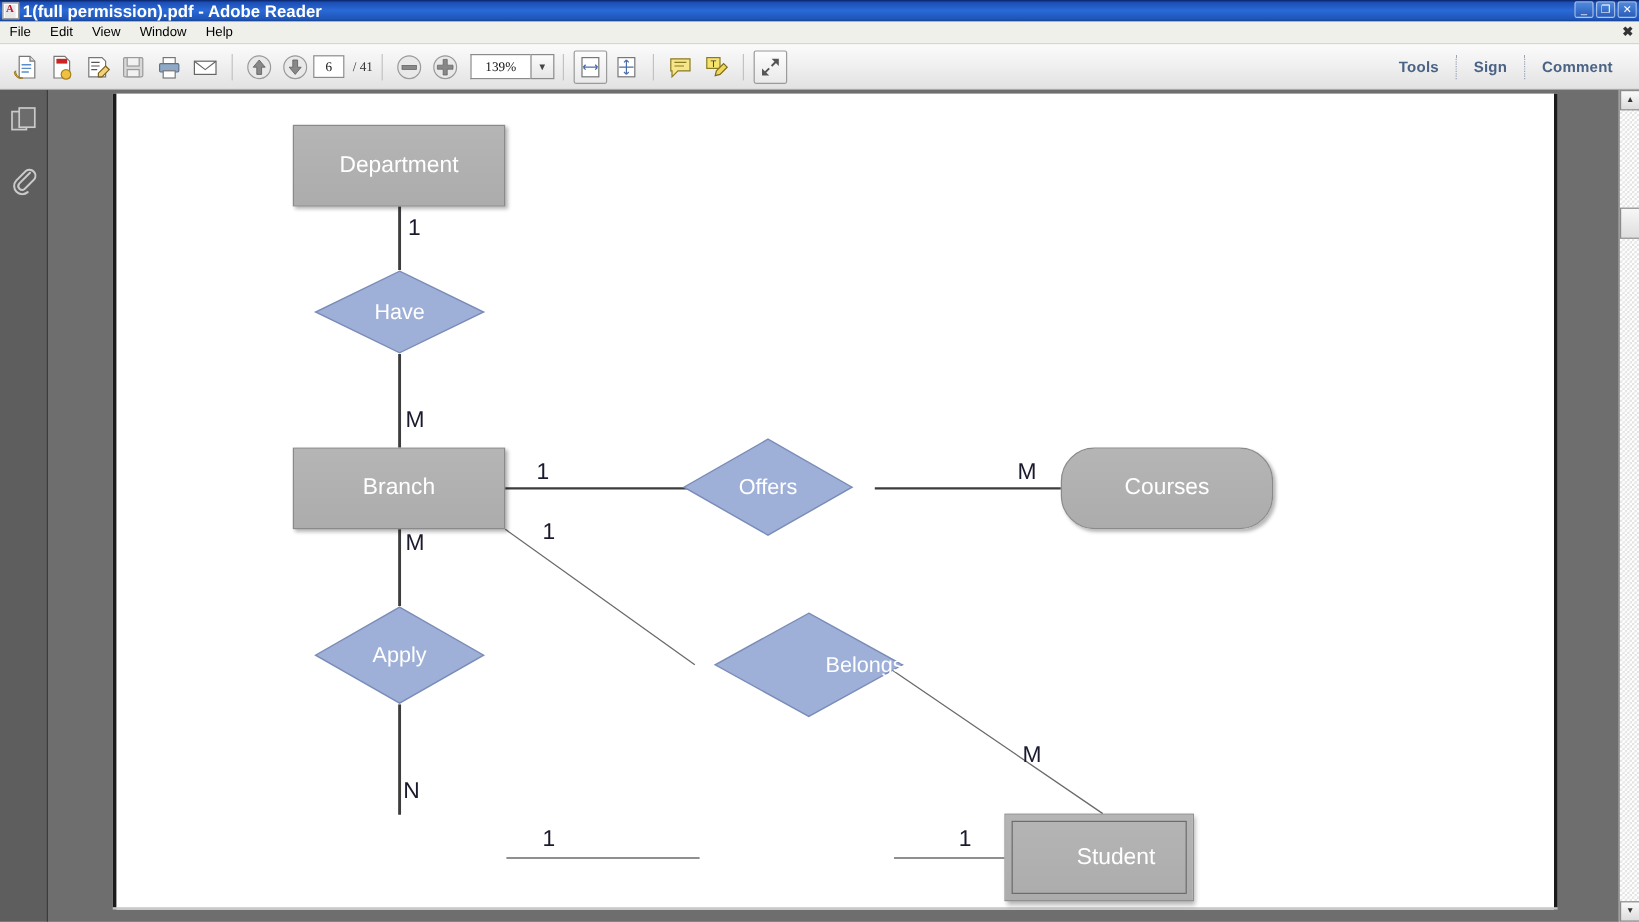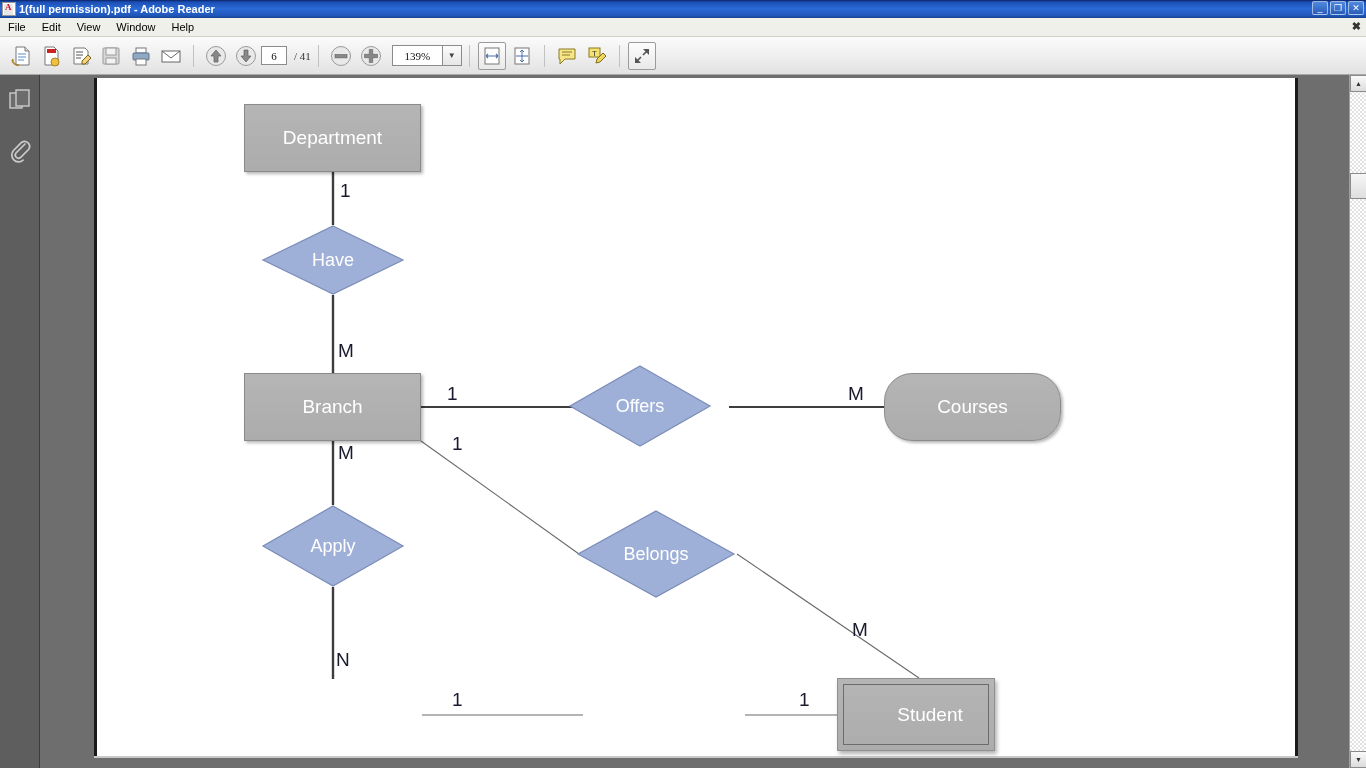--- a/index.html
+++ b/index.html
@@ -27,21 +27,21 @@
   #titlebar .tb-icon::before {
     content: ""; position: absolute; left: 1px; top: 1px;
     width: 9px; height: 11px; background: #e8e8e8;
   }
   #titlebar .tb-icon::after {
     content: "A"; position: absolute; left: 2px; top: -1px;
     font-size: 9px; font-weight: bold; color: #c8102e;
     font-family: "Liberation Serif", serif;
   }
   #titlebar .tb-title {
-    color: #ffffff; font-size: 11px; font-weight: bold;
+    color: #ffffff; font-size: 14px; font-weight: bold;
     white-space: nowrap; letter-spacing: 0px;
   }
   #winbtns { position: absolute; right: 2px; top: 1px; display: flex; gap: 2px; }
   .winbtn {
     width: 16px; height: 14px;
     background: linear-gradient(to bottom,#4f8adf,#2a5cb8);
     border: 1px solid #ffffff88;
     border-radius: 2px;
     display: flex; align-items: center; justify-content: center;
     color: #fff; font-size: 9px; line-height: 1;
@@ -370,20 +370,27 @@
   <div class="tsep"></div>
 
   <div class="tbtn framed">
     <svg width="20" height="20" viewBox="0 0 20 20">
       <path d="M4 16l5-5M16 4l-5 5" stroke="#555" stroke-width="1.6"></path>
       <path d="M3 11v6h6z" fill="#555"></path>
       <path d="M17 9V3h-6z" fill="#555"></path>
     </svg>
   </div>
 
+  <div id="toolbar-right">
+    <span class="rbtn">Tools</span>
+    <span class="rsep"></span>
+    <span class="rbtn">Sign</span>
+    <span class="rsep"></span>
+    <span class="rbtn">Comment</span>
+  </div>
 </div>
 
 <div id="workspace">
 
   <div id="navpane">
     <div class="navicon">
       <svg width="26" height="26" viewBox="0 0 26 26">
         <rect x="3" y="6" width="12" height="15" fill="#6e6e6e" stroke="#d4d4d4" stroke-width="1.4"></rect>
         <rect x="9" y="3" width="13" height="16" fill="#6e6e6e" stroke="#d4d4d4" stroke-width="1.4"></rect>
       </svg>
@@ -452,21 +459,21 @@
           <span class="dlabel">Offers</span>
         </div>
 
         <div class="diamond" style="left:165px; top:427px; width:142px; height:82px;">
           <svg width="142" height="82" viewBox="0 0 142 82">
             <polygon points="71,1 141,41 71,81 1,41" fill="#9fb0d8" stroke="#7a8cb8" stroke-width="1.2"></polygon>
           </svg>
           <span class="dlabel">Apply</span>
         </div>
 
-        <div class="diamond" style="left:480px; top:432px; width:158px; height:88px;">
+        <div class="diamond" style="left:498px; top:432px; width:158px; height:88px;justify-content:flex-end;">
           <svg width="158" height="88" viewBox="0 0 158 88">
             <polygon points="79,1 157,44 79,87 1,44" fill="#9fb0d8" stroke="#7a8cb8" stroke-width="1.2"></polygon>
           </svg>
           <span class="dlabel">Belongs</span>
         </div>
 
 
         <span class="card" style="left:243px; top:102px;">1</span>
         <span class="card" style="left:241px; top:262px;">M</span>
         <span class="card" style="left:350px; top:305px;">1</span>

